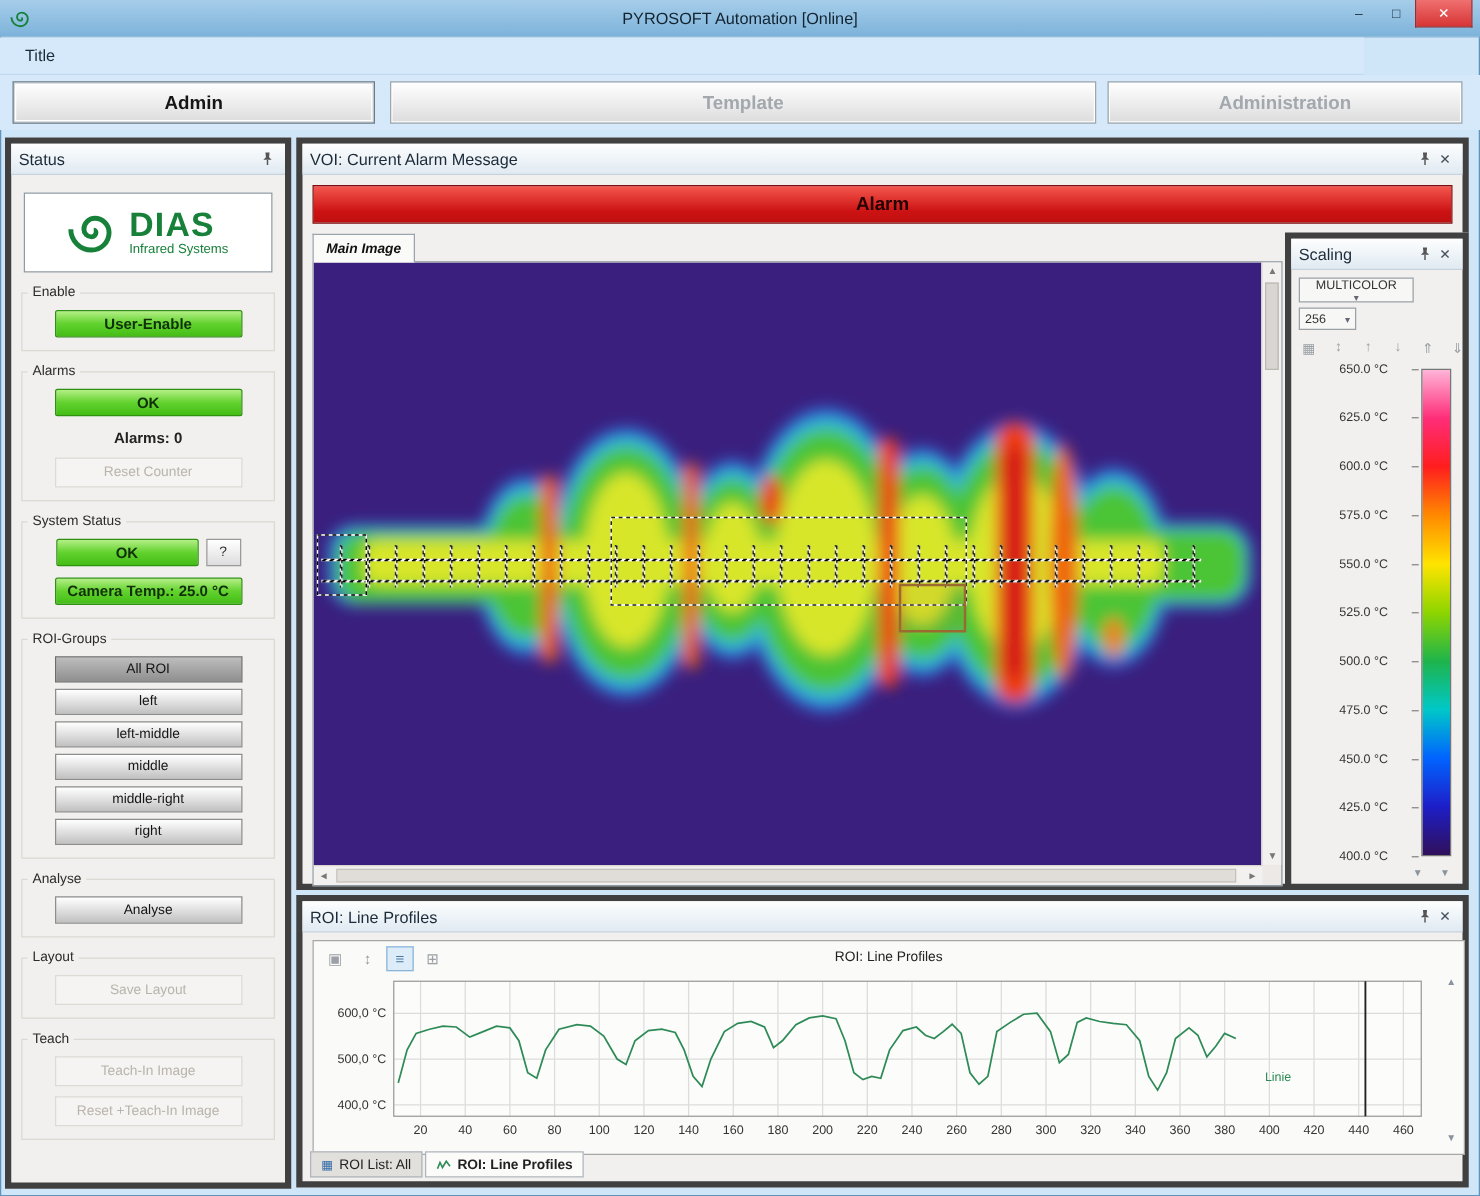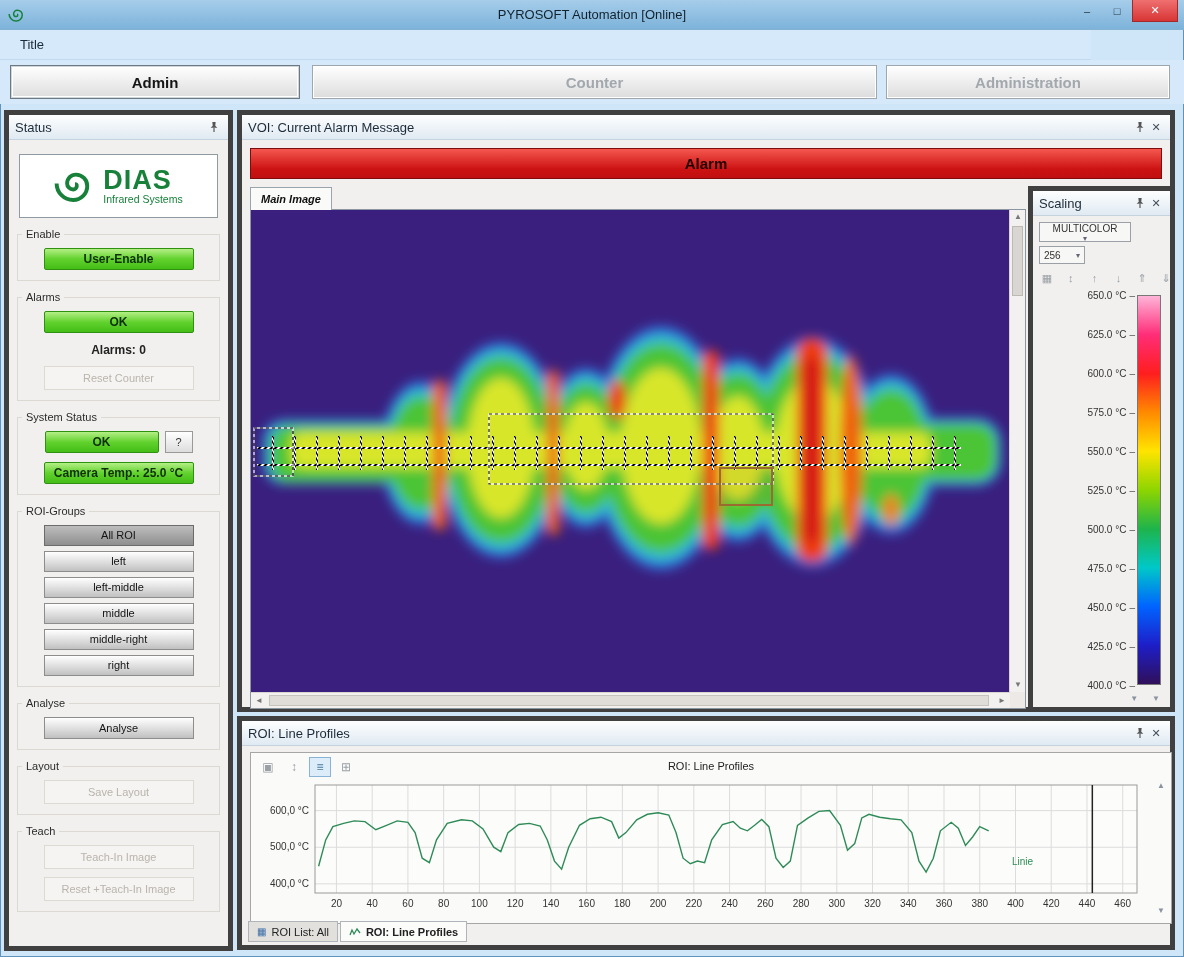--- a/index.html
+++ b/index.html
@@ -103,21 +103,21 @@
   #levels-select { left:6px; top:55px; width:46px; height:18px; }
   .mini-select .dd { font-size:8px; color:#667; }
   .scale-toolbar { position:absolute; left:5px; top:79px; width:137px;
     display:flex; justify-content:space-between; }
   .scale-tool { width:18px; height:16px; color:#9aa0a6; font-size:11px;
     display:flex; align-items:center; justify-content:center; }
   #color-scale-bar { position:absolute; left:104px; top:104px; width:24px; height:390px;
     border:1px solid #777; }
   #color-scale-ticks { position:absolute; left:0; top:104px; width:102px; height:390px; }
   .scale-tick { position:absolute; right:0; height:14px; margin-top:-7px;
-    display:flex; align-items:center; gap:3px; font-size:10px; color:#333; }
+    display:flex; align-items:center; gap:19px; font-size:10px; color:#333; }
   .scale-tick .dash { color:#555; }
   .scale-bottom-arrows { position:absolute; right:10px; bottom:4px; display:flex; gap:14px;
     color:#8a93a0; font-size:8px; }
   
   #profiles-panel { left:237px; top:716px; width:938px; height:234px; }
   .chart-box { position:absolute; left:8px; top:31px; width:922px; height:172px;
     background:#fafaf8; border:1px solid #a6a6a6; }
   .chart-toolbar { position:absolute; left:6px; top:4px; display:flex; gap:4px; z-index:2; }
   .chart-tool { width:22px; height:20px; display:flex; align-items:center; justify-content:center;
     font-size:12px; color:#9aa0a6; border:1px solid transparent; }
@@ -145,21 +145,21 @@
     <div class="cap-btn">–</div>
     <div class="cap-btn">□</div>
     <div class="cap-btn cap-close">✕</div>
   </div>
 </div>
 
 <div class="title-strip">Title</div>
 
 <div class="navrow">
   <div class="nav-btn active" id="nav-admin">Admin</div>
-  <div class="nav-btn" id="nav-template">Counter</div>
+  <div class="nav-btn" id="nav-template">Template</div>
   <div class="nav-btn" id="nav-administration">Administration</div>
 </div>
 
 <div class="panel" id="status-panel">
   <div class="panel-header">
     <span class="ph-title">Status</span>
     <span class="ph-icon">
       <svg width="10" height="14" viewBox="0 0 12 14">
           <path d="M4 1h4l-.5 4.5L10 8H2l2.5-2.5z" fill="#555"></path>
           <line x1="6" y1="8" x2="6" y2="13" stroke="#555" stroke-width="1.4"></line>

